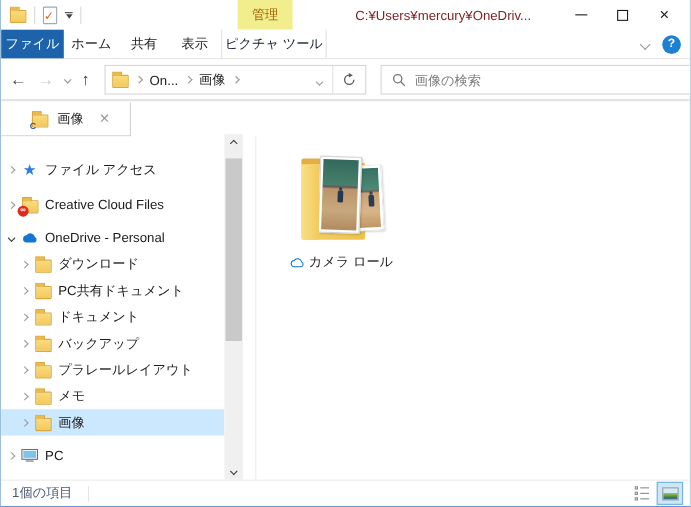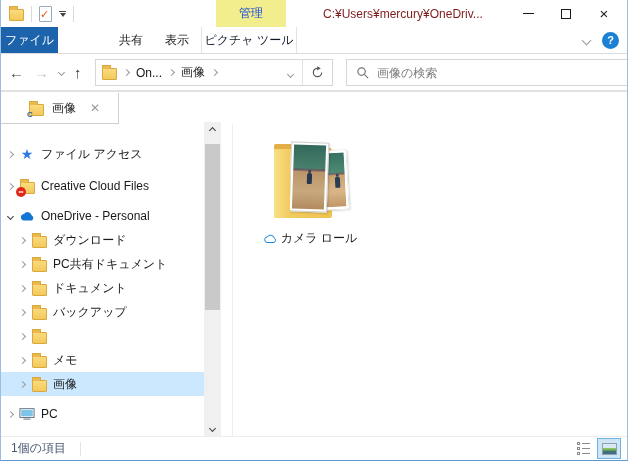--- a/index.html
+++ b/index.html
@@ -10,22 +10,22 @@
 
   
   .titlebar { position:absolute; left:0; top:0; width:100%; height:27px; background:#fff; }
   .qat { position:absolute; left:8px; top:3px; display:flex; align-items:center; gap:7px; height:21px; }
   .qat-sep { width:1px; height:16px; background:#d9d9d9; }
   .doc-check { position:relative; width:13px; height:16px; background:#fff; border:1px solid #98aabb; border-radius:1px; }
   .doc-check::after { content:"✓"; position:absolute; left:0px; top:1px; color:#e8590c; font-size:11px; font-weight:bold; }
   .qat-caret { display:flex; flex-direction:column; align-items:center; gap:1px; }
   .qat-caret .bar { width:7px; height:1px; background:#444; }
   .qat-caret .tri { width:0; height:0; border-left:3.5px solid transparent; border-right:3.5px solid transparent; border-top:4px solid #444; }
-  .manage-tab { position:absolute; left:215px; top:0; width:70px; height:27px; background:var(--manage_bg,#f3ee8d);
-                display:flex; align-items:center; justify-content:center; color:#1d4ed8; }
+  .manage-tab { position:absolute; left:215px; top:0; width:50px; height:27px; background:var(--manage_bg,#f3ee8d);
+                display:flex; align-items:center; justify-content:center; color:#a16207; }
   .title-path { position:absolute; left:322px; top:0; height:27px; display:flex; align-items:center; color:#7f1d1d; }
   .win-controls { position:absolute; right:4px; top:0; height:27px; display:flex; }
   .wbtn { width:38px; height:27px; display:flex; align-items:center; justify-content:center; color:#1a1a1a; }
   .wbtn .min { width:11px; height:1px; background:#1a1a1a; }
   .wbtn .max { width:10px; height:10px; border:1px solid #1a1a1a; }
   .wbtn .cls { font-size:15px; line-height:1; color:#1a1a1a; }
 
   
   .ribbonrow { position:absolute; left:0; top:27px; width:100%; height:27px; background:#fff; border-bottom:1px solid #dcdcdc; }
   .rtab { position:absolute; top:0; height:26px; display:flex; align-items:center; justify-content:center; color:#1a1a1a; }
@@ -154,20 +154,21 @@
           <span class="max"></span>
         </div>
       <div class="wbtn">
           <span class="cls">×</span>
         </div>
     </div>
   </div>
 
   <div class="ribbonrow">
     <div class="rtab file">ファイル</div>
+    <div class="rtab home">ホーム</div>
     <div class="rtab share">共有</div>
     <div class="rtab view">表示</div>
     <div class="rtab ctx">ピクチャ ツール</div>
     <div class="ribbon-right">
       <span class="chev d big"></span>
       <span class="help-btn">?</span>
     </div>
   </div>
 
   <div class="navbar">
@@ -264,20 +265,21 @@
         <span class="icon16">
             <span class="fold"></span>
           </span>
         <span class="lbl">バックアップ</span>
       </div>
       <div class="nav-item l1">
         <span class="chev r"></span>
         <span class="icon16">
             <span class="fold"></span>
           </span>
+        <span class="lbl">プラレールレイアウト</span>
       </div>
       <div class="nav-item l1">
         <span class="chev r"></span>
         <span class="icon16">
             <span class="fold"></span>
           </span>
         <span class="lbl">メモ</span>
       </div>
       <div class="nav-item l1 sel">
         <span class="chev r"></span>

